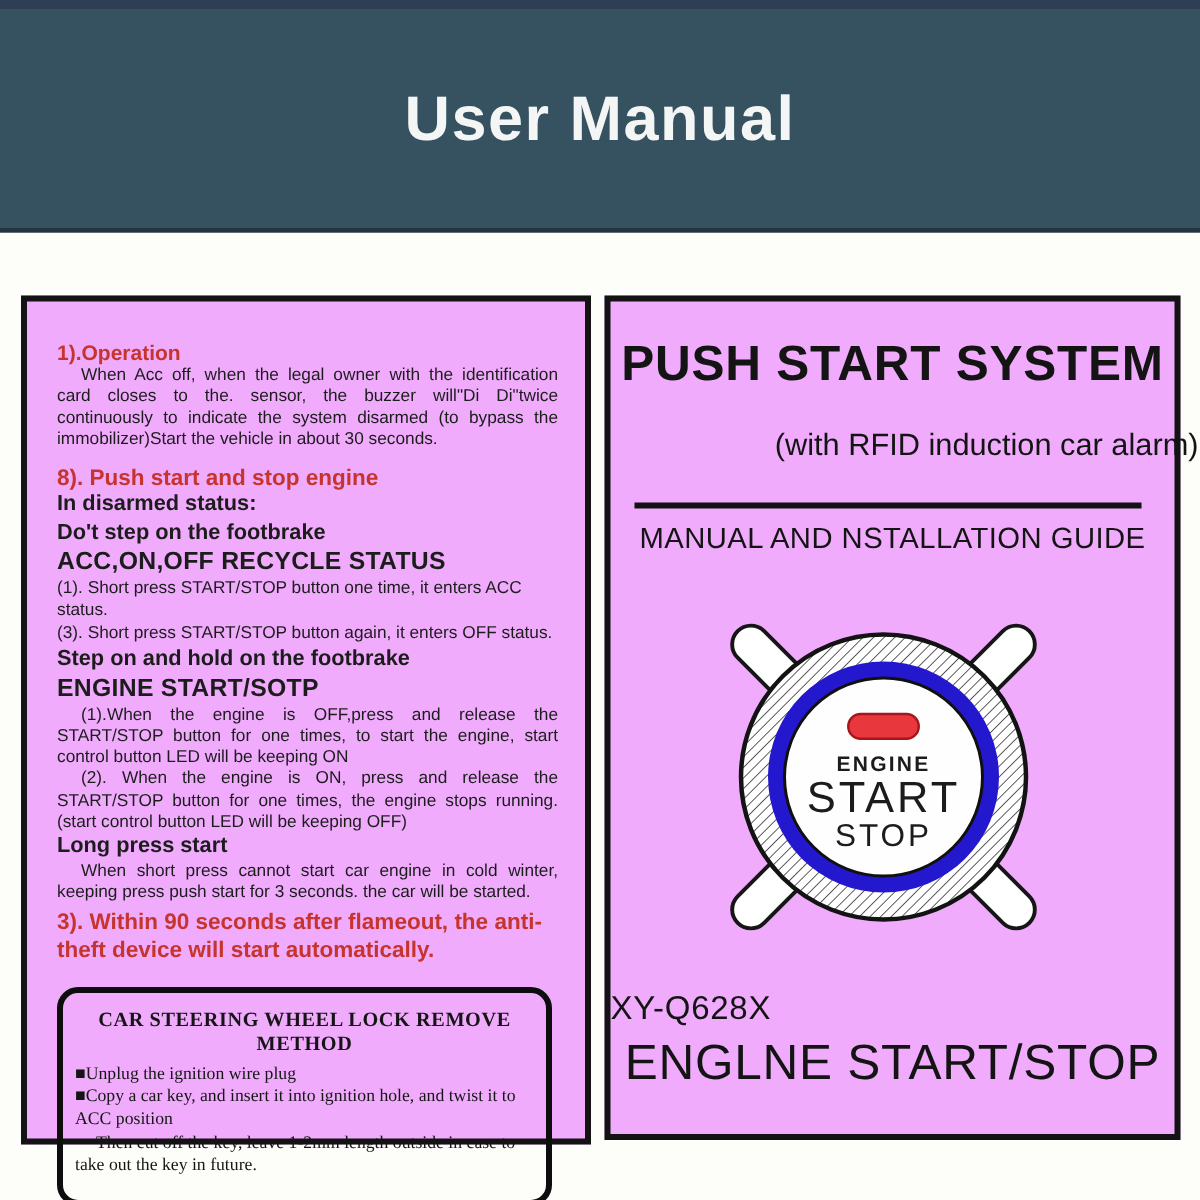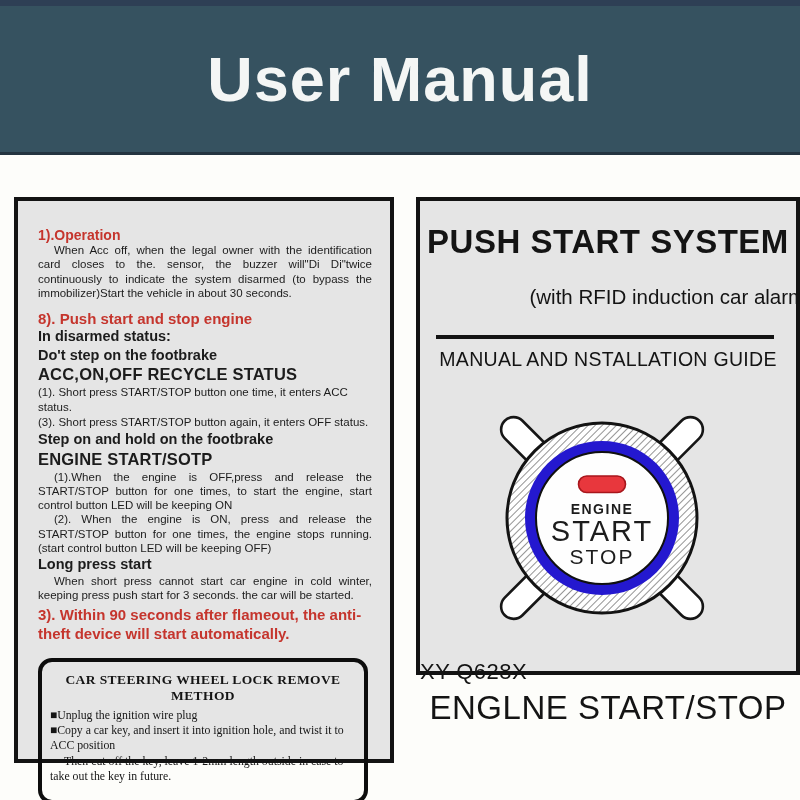--- a/index.html
+++ b/index.html
@@ -12,28 +12,28 @@
   
   .banner{
     position:absolute;left:0;top:0;width:800px;height:155px;
     background:#365260;
     border-top:6px solid #2e3f55;
     border-bottom:3px solid #243440;
     box-sizing:border-box;
     display:flex;align-items:center;justify-content:center;
   }
   .banner h1{
-    margin:0;color:#f4f6f5;font-size:63px;font-weight:bold;letter-spacing:1px;
+    margin:0;color:#f4f6f5;font-size:42px;font-weight:bold;letter-spacing:1px;
   }
   
   .page{
-    position:absolute;background:#e5e5e5;border:4px solid #131313;box-sizing:border-box;
+    position:absolute;background:#f0abfc;border:4px solid #131313;box-sizing:border-box;
   }
   .page-left{left:14px;top:197px;width:380px;height:566px;}
-  .page-right{left:416px;top:197px;width:384px;height:478px;}
+  .page-right{left:403px;top:197px;width:384px;height:563px;}
 
   
   .lp{padding:26px 18px 0 20px;color:#1c1c1c;}
   .lp p{margin:0;font-size:11.5px;line-height:1.24;text-align:justify;}
   .lp p.indent{text-indent:16px;}
   .red{color:#c5352d;}
   .h-red1{margin:0;font-size:14px;font-weight:bold;}
   .h-red2{margin:10px 0 0 0;font-size:15px;font-weight:bold;}
   .h-b15{margin:0;font-size:14.5px;font-weight:bold;line-height:1.28;}
   .h-b16{margin:0;font-size:16.5px;font-weight:bold;line-height:1.28;letter-spacing:.2px;}

